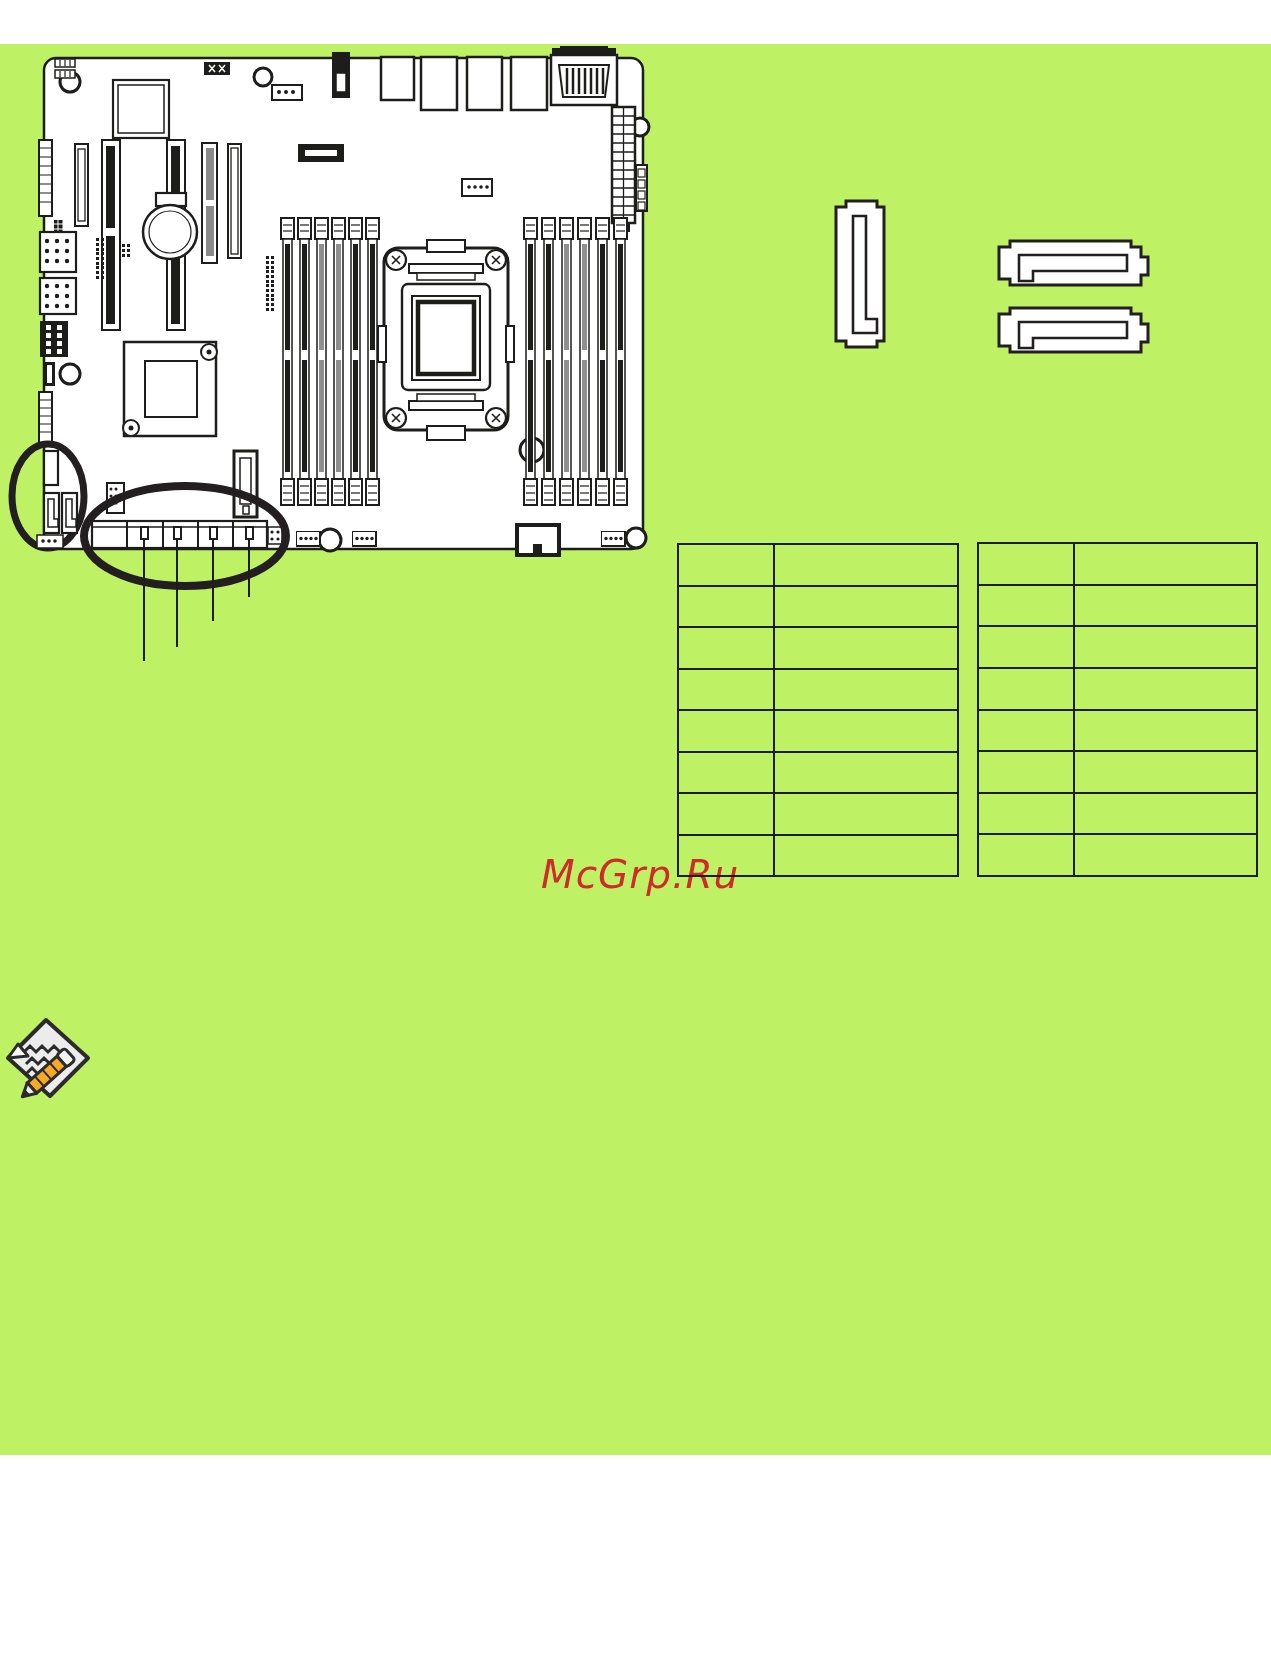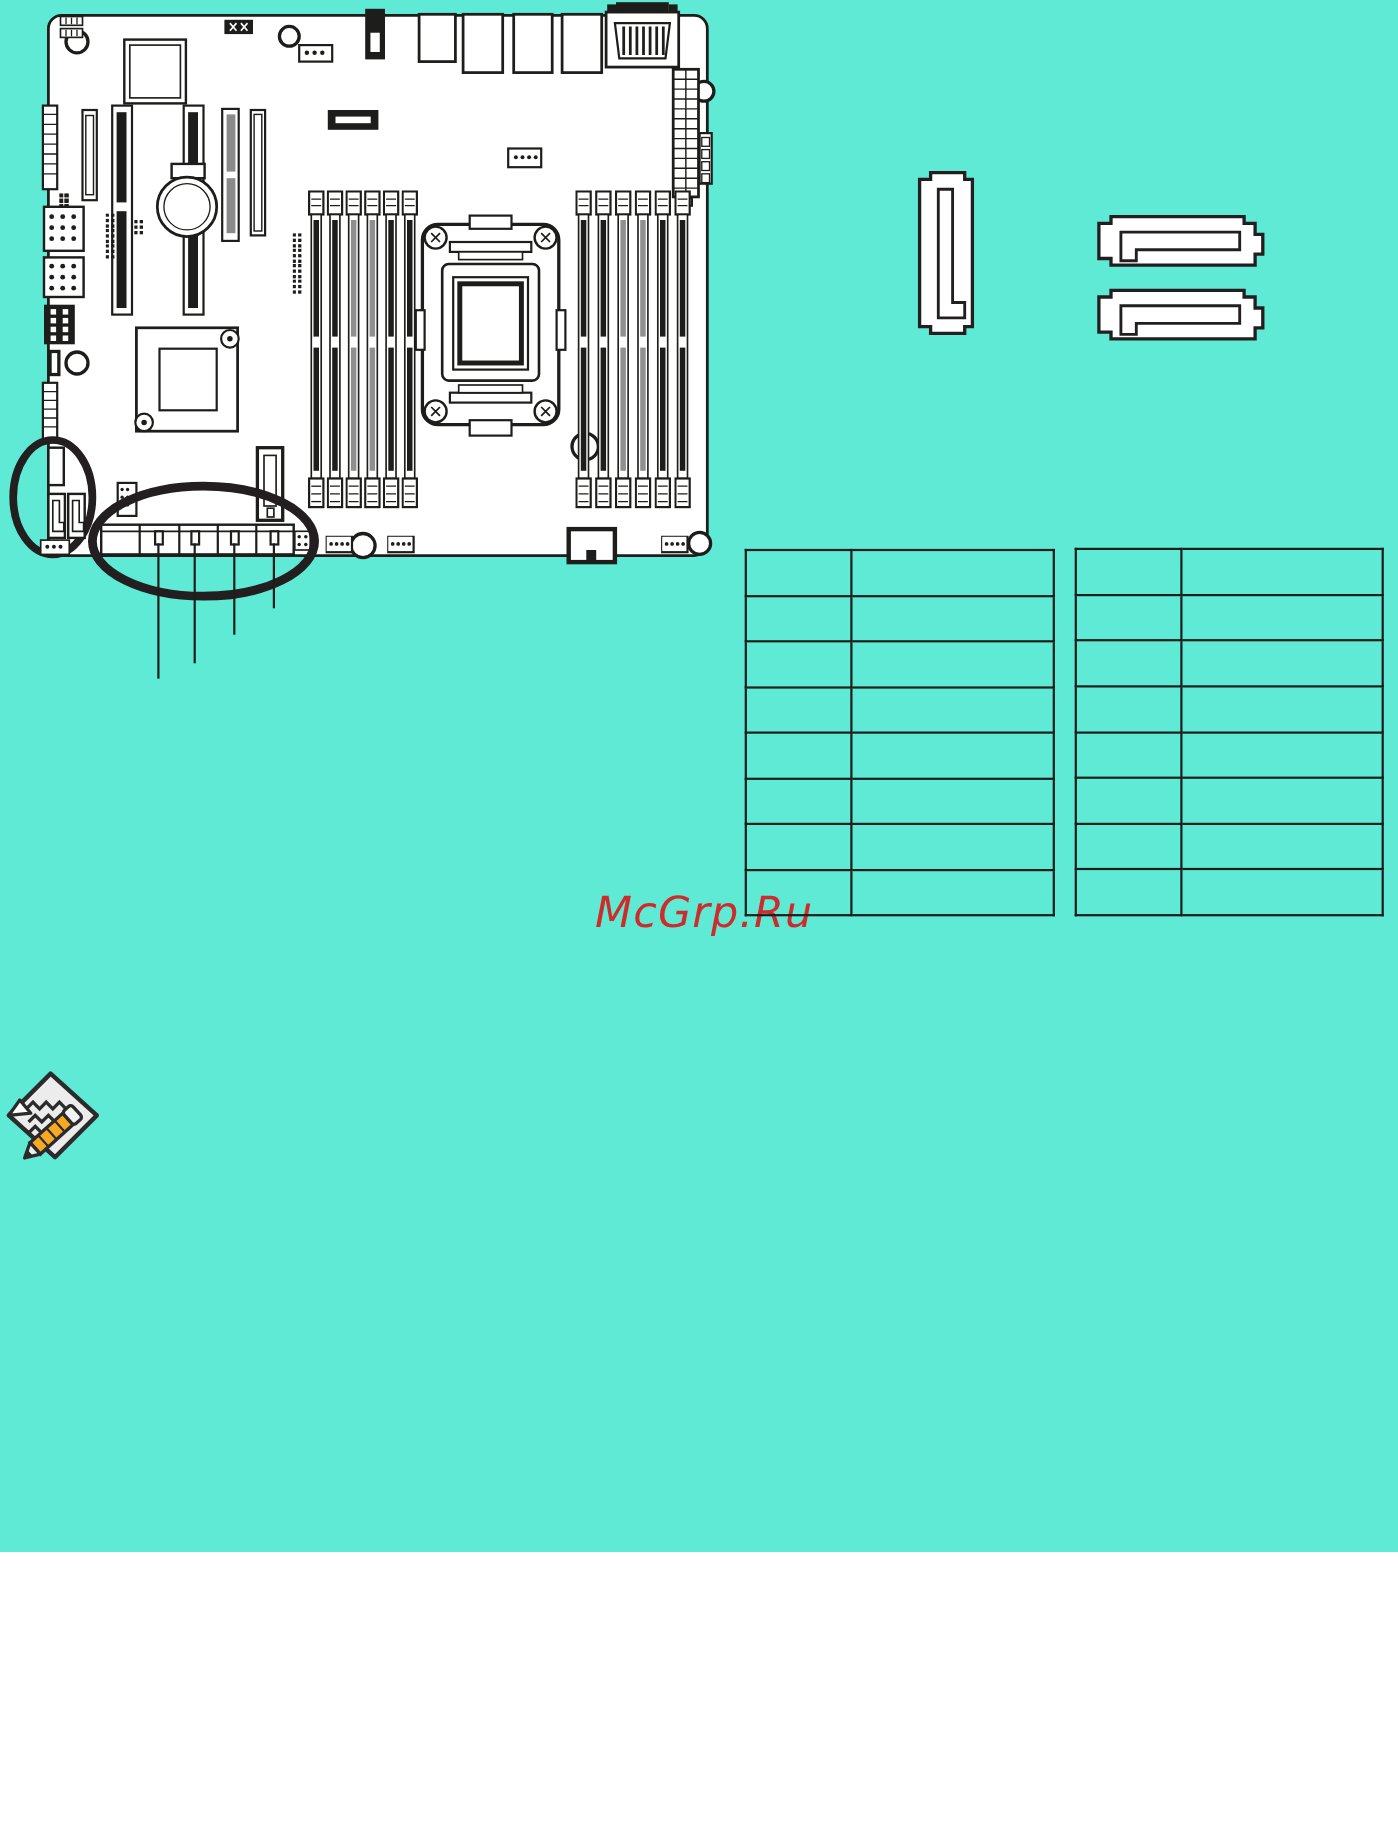--- a/index.html
+++ b/index.html
@@ -1,18 +1,18 @@
 <!DOCTYPE html>
 <html><head>
 <meta charset="utf-8">
 <style>
   html,body{margin:0;padding:0;background:#ffffff;}
   #page{
-    position:relative;width:1271px;height:1411px;background:#5eead4;
-    font-family:"Liberation Sans",sans-serif;overflow:hidden;
+    position:relative;width:1271px;height:1411px;background:#bef264;
+    font-family:"Liberation Sans",sans-serif;overflow:hidden;margin-top:44px;
   }
   #diagram-svg{position:absolute;left:0;top:0;z-index:0;}
   .watermark{
     position:absolute;left:541px;top:811px;z-index:1;
     font-family:"DejaVu Sans",sans-serif;font-style:italic;
     font-size:39px;line-height:1;letter-spacing:1px;color:#cf2b2b;white-space:nowrap;
   }
   .pin-table{
     position:absolute;z-index:2;border-collapse:collapse;table-layout:fixed;
     background:transparent;

